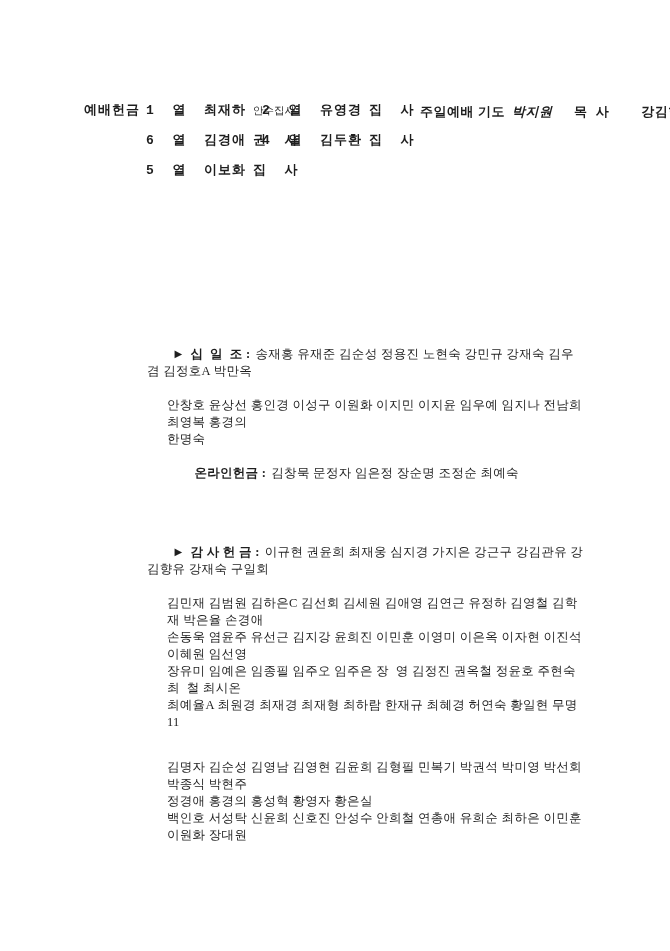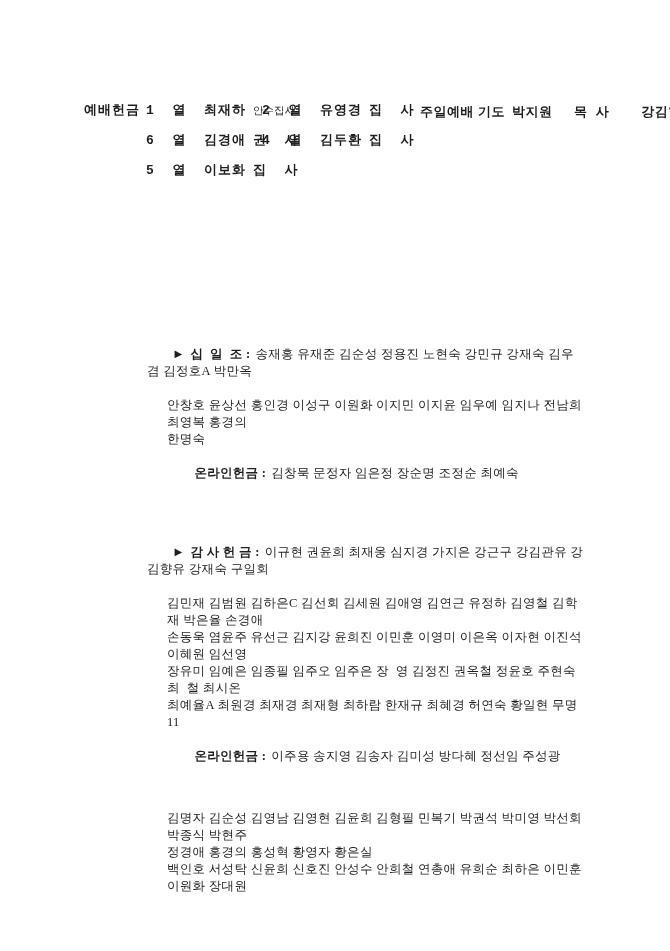--- a/index.html
+++ b/index.html
@@ -32,21 +32,21 @@
   
   .roles {
     position: absolute; left: 420px; top: 103px;
     display: flex; flex-direction: row; gap: 32px;
     font-family: "Liberation Sans", "DejaVu Sans", sans-serif;
     font-weight: bold; font-size: 13px; letter-spacing: 0.5px;
     white-space: pre;
   }
   .role-item { display: flex; align-items: baseline; }
   .role-role { width: 92px; }
-  .role-name { width: 62px; }
+  .role-name { width: 62px; font-style: italic; }
   .role-title { white-space: pre; }
   .role-title.small { font-size: 10.5px; font-weight: normal; }
 
   
   .doc-body {
     position: absolute; left: 100px; top: 329px; width: 486px;
     font-size: 12.5px; line-height: 17px; letter-spacing: 0.3px;
   }
   .section { margin-bottom: 28px; }
   .line { white-space: pre-wrap; margin-left: 47px; }
@@ -104,23 +104,20 @@
     </div>
 
     <div class="section">
       <div class="line first">
         <span class="marker">▶</span><span class="stitle">감 사 헌 금 :</span><span class="names">이규현 권윤희 최재웅 심지경 가지은 강근구 강김관유 강김향유 강재숙 구일회</span>
       </div>
       <div class="line cont">김민재 김범원 김하은C 김선회 김세원 김애영 김연근 유정하 김영철 김학재 박은율 손경애</div>
       <div class="line cont">손동욱 염윤주 유선근 김지강 윤희진 이민훈 이영미 이은옥 이자현 이진석 이혜원 임선영</div>
       <div class="line cont">장유미 임예은 임종필 임주오 임주은 장  영 김정진 권옥철 정윤호 주현숙 최  철 최시온</div>
       <div class="line cont">최예율A 최원경 최재경 최재형 최하람 한재규 최혜경 허연숙 황일현 무명11</div>
-      <div class="line cont">
-        <span class="online-label">온라인헌금 :</span><span>이주용 송지영 김송자 김미성 방다혜 정선임 주성광</span>
-      </div>
     </div>
 
     <div class="section">
       <div class="line cont">김명자 김순성 김영남 김영현 김윤희 김형필 민복기 박권석 박미영 박선회 박종식 박현주</div>
       <div class="line cont">정경애 홍경의 홍성혁 황영자 황은실</div>
       <div class="line cont">백인호 서성탁 신윤희 신호진 안성수 안희철 연총애 유희순 최하은 이민훈 이원화 장대원</div>
       <div class="line cont">
         
       </div>
     </div>

